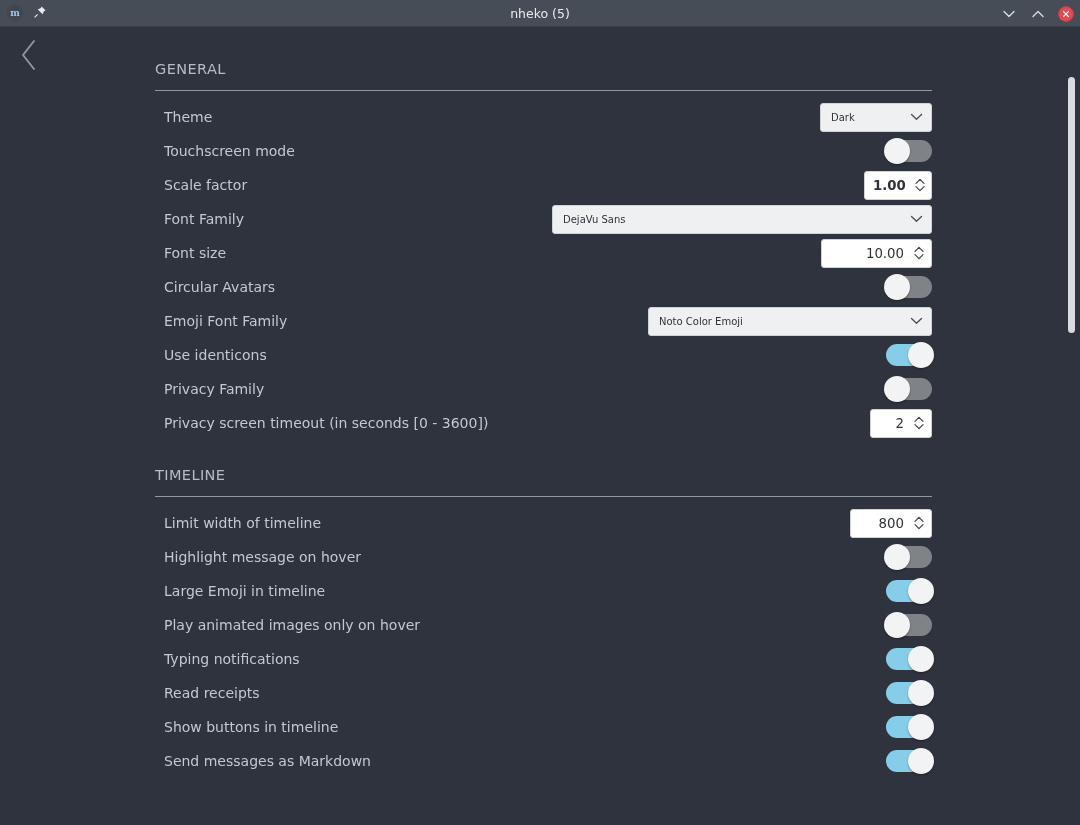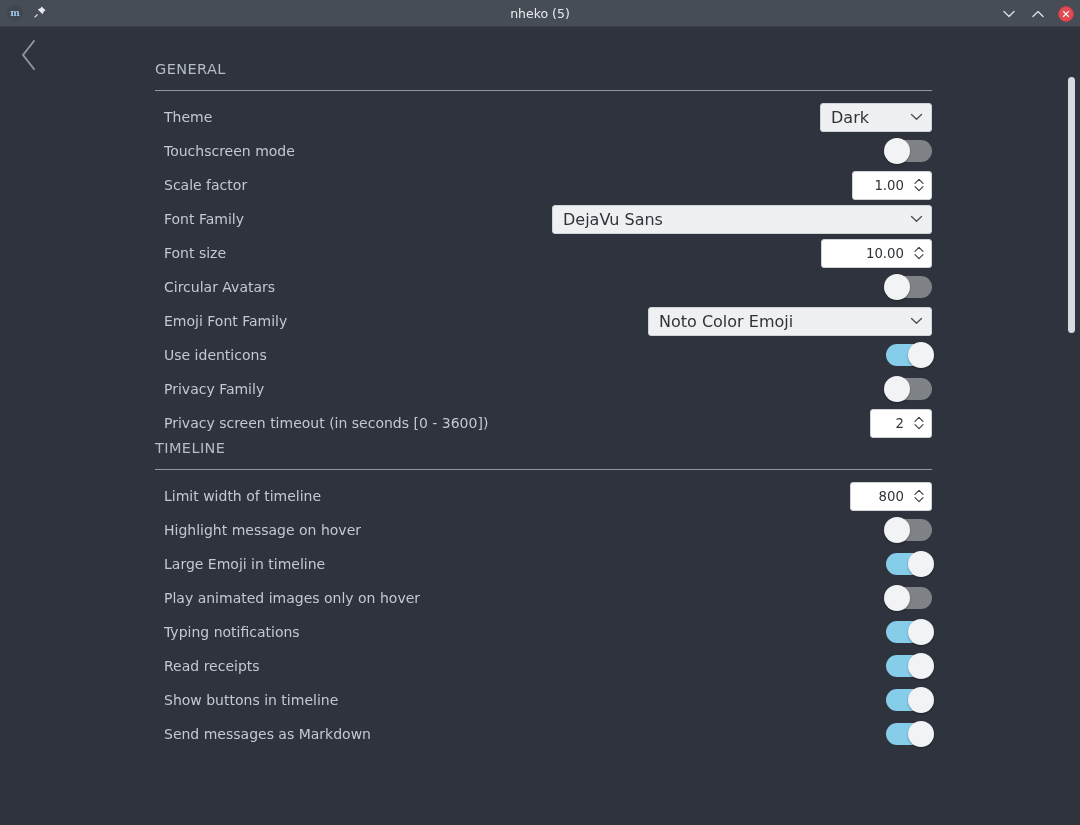--- a/index.html
+++ b/index.html
@@ -121,21 +121,21 @@
 
   
   .combo {
     height: 29px;
     background: #eef0f2;
     border: 1px solid #cfd3d8;
     border-radius: 3px;
     display: flex; align-items: center;
     padding: 0 8px 0 10px;
     color: #30343a;
-    font-size: 16px;
+    font-size: 10px;
   }
   .combo .ctext { flex: 1 1 auto; white-space: nowrap; overflow: hidden; }
   .combo .carrow { margin-left: 10px; display: flex; align-items: center; color: #4a4f56; }
   .combo .carrow svg { display: block; }
 
   
   .spin {
     height: 29px;
     background: #ffffff;
     border: 1px solid #cfd3d8;
@@ -230,21 +230,21 @@
         <div class="row-label">Touchscreen mode</div>
         <div class="row-ctl">
           <div class="toggle">
             <div class="knob"></div>
           </div>
         </div>
       </div>
       <div class="row">
         <div class="row-label">Scale factor</div>
         <div class="row-ctl">
-          <div class="spin" style="width: 80px;">
+          <div class="spin" style="width: 68px; font-weight: bold;">
             <span class="sval">1.00</span>
             <span class="sarrows">
               <svg width="12" height="16" viewBox="0 0 12 16">
                 <path d="M2 6.4 L6 2.4 L10 6.4" stroke="currentColor" stroke-width="1.15" fill="none" stroke-linecap="round" stroke-linejoin="round"></path>
                 <path d="M2 9.6 L6 13.6 L10 9.6" stroke="currentColor" stroke-width="1.15" fill="none" stroke-linecap="round" stroke-linejoin="round"></path>
               </svg>
             </span>
           </div>
         </div>
       </div>
@@ -319,21 +319,21 @@
             <span class="sval">2</span>
             <span class="sarrows">
               <svg width="12" height="16" viewBox="0 0 12 16">
                 <path d="M2 6.4 L6 2.4 L10 6.4" stroke="currentColor" stroke-width="1.15" fill="none" stroke-linecap="round" stroke-linejoin="round"></path>
                 <path d="M2 9.6 L6 13.6 L10 9.6" stroke="currentColor" stroke-width="1.15" fill="none" stroke-linecap="round" stroke-linejoin="round"></path>
               </svg>
             </span>
           </div>
         </div>
       </div>
-      <div class="section-head" style="">TIMELINE</div>
+      <div class="section-head" style="margin-top: 27px;">TIMELINE</div>
       <div class="divider"></div>
       <div style="height: 9px;"></div>
       <div class="row">
         <div class="row-label">Limit width of timeline</div>
         <div class="row-ctl">
           <div class="spin" style="width: 82px;">
             <span class="sval">800</span>
             <span class="sarrows">
               <svg width="12" height="16" viewBox="0 0 12 16">
                 <path d="M2 6.4 L6 2.4 L10 6.4" stroke="currentColor" stroke-width="1.15" fill="none" stroke-linecap="round" stroke-linejoin="round"></path>

